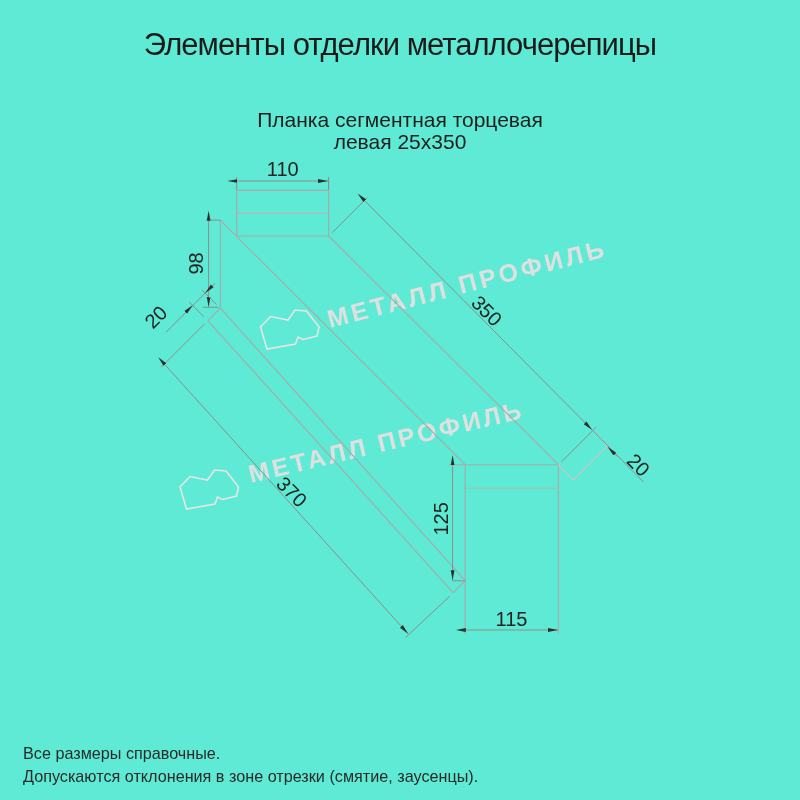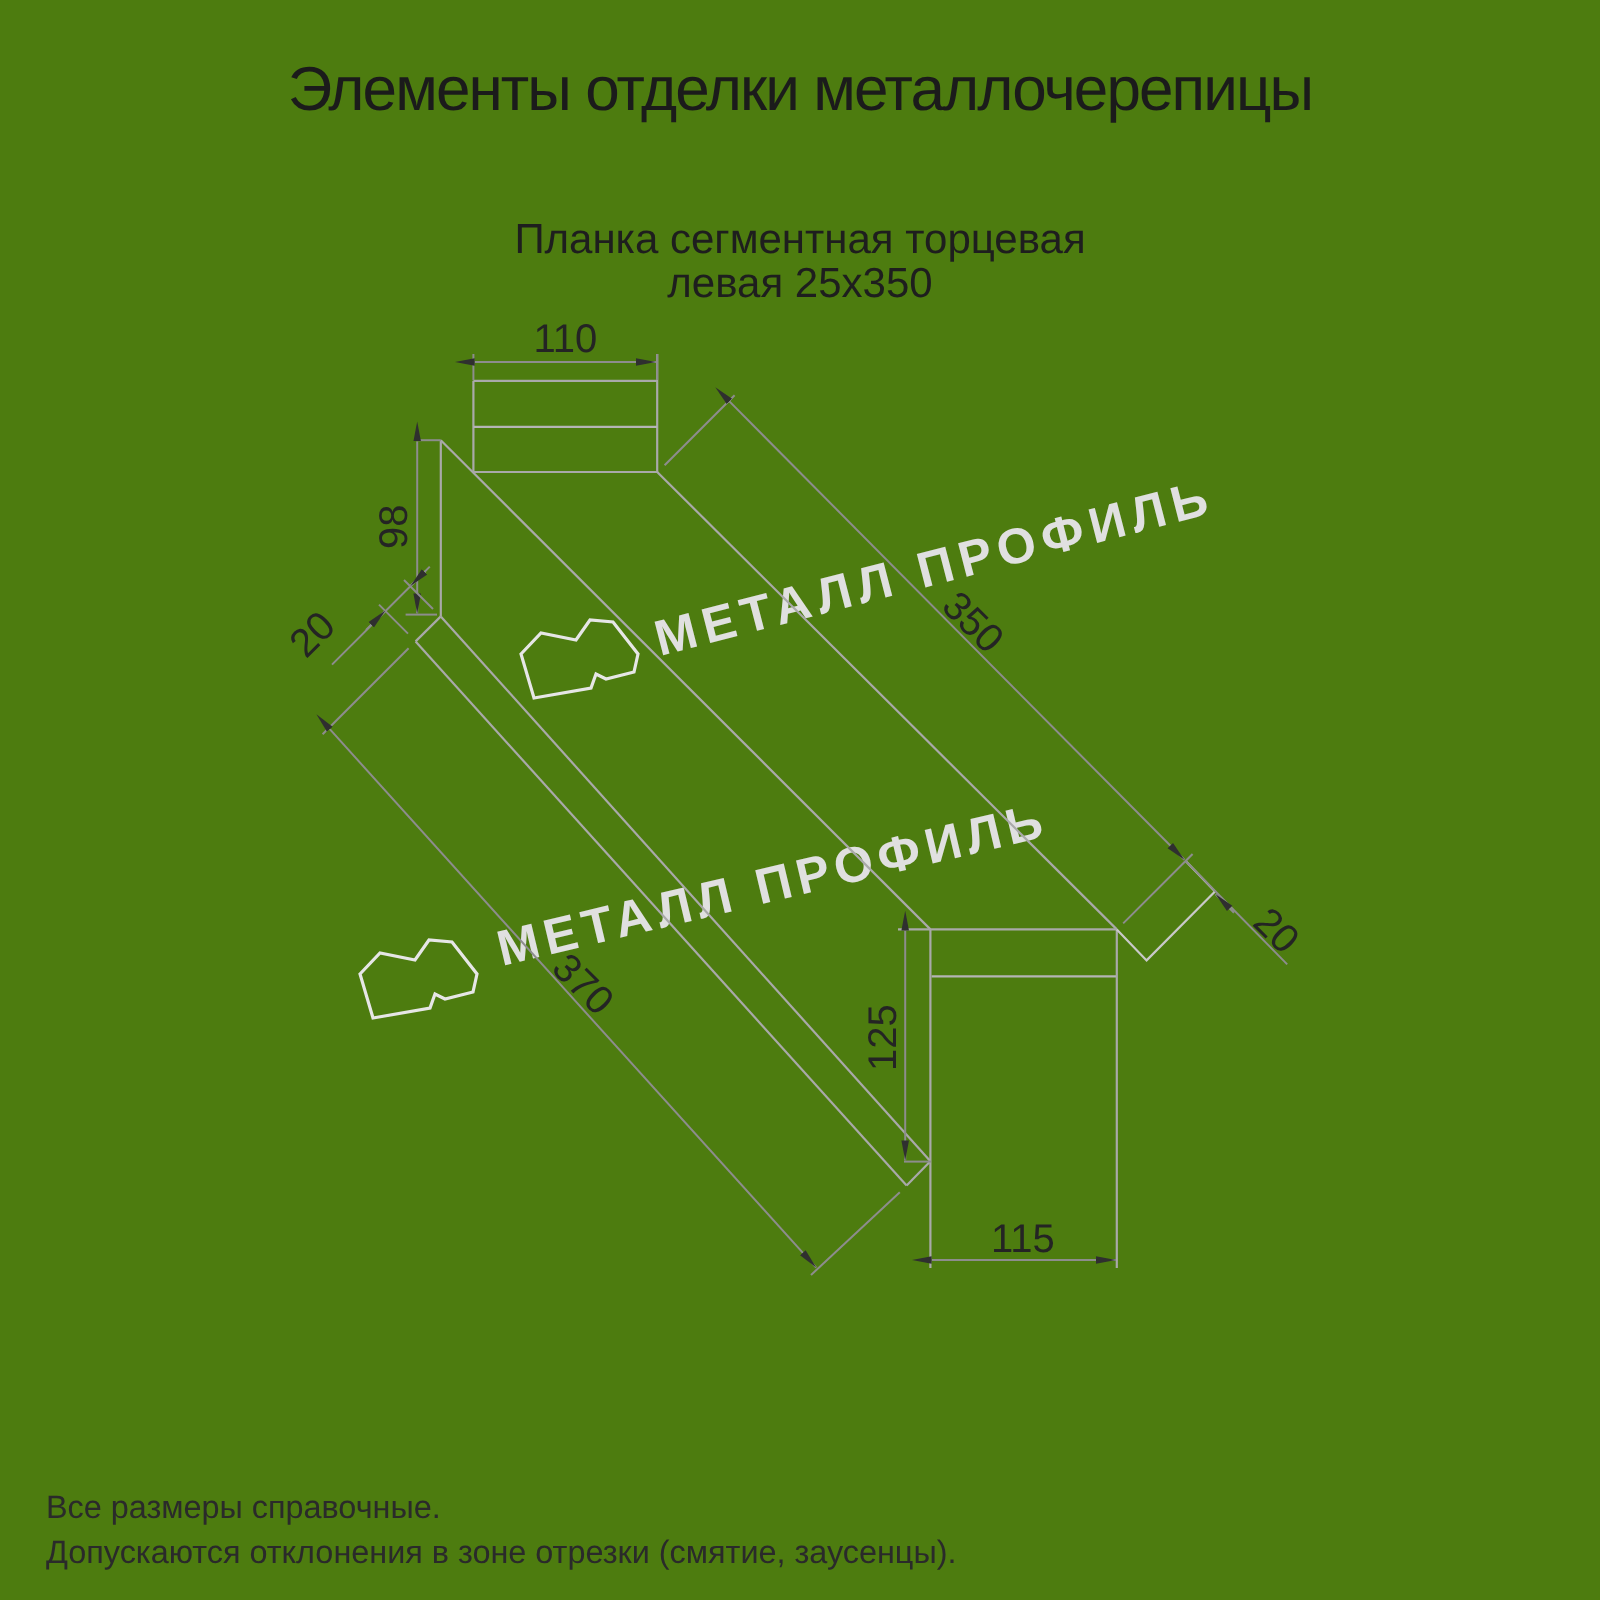--- a/index.html
+++ b/index.html
@@ -1,16 +1,16 @@
 <!DOCTYPE html>
 <html><head>
 <meta charset="utf-8">
 <style>
 html,body{margin:0;padding:0;background:#ffffff;}
-#page{position:relative;width:800px;height:800px;background:#4d7c0f;overflow:hidden;}
+#page{position:relative;width:800px;height:800px;background:#5eead4;overflow:hidden;}
 svg{position:absolute;left:0;top:0;}
 text{font-family:"Liberation Sans", sans-serif;}
 </style>
 </head>
 <body>
 <div id="page">
 <svg width="800" height="800" viewBox="0 0 800 800">
 <defs>
 <marker id="ar" markerWidth="10" markerHeight="6" refX="0" refY="3" orient="auto-start-reverse" markerUnits="userSpaceOnUse">
 <path d="M10,3 L0,1.1 L0,4.9 Z" fill="#2f2f2f"></path>

